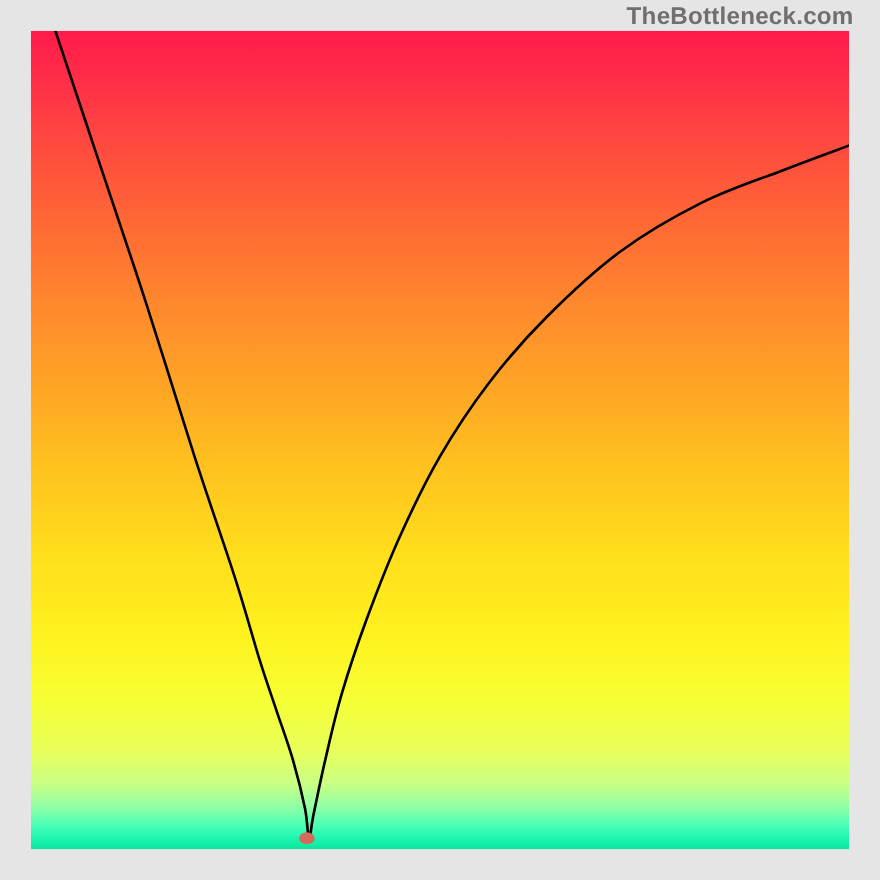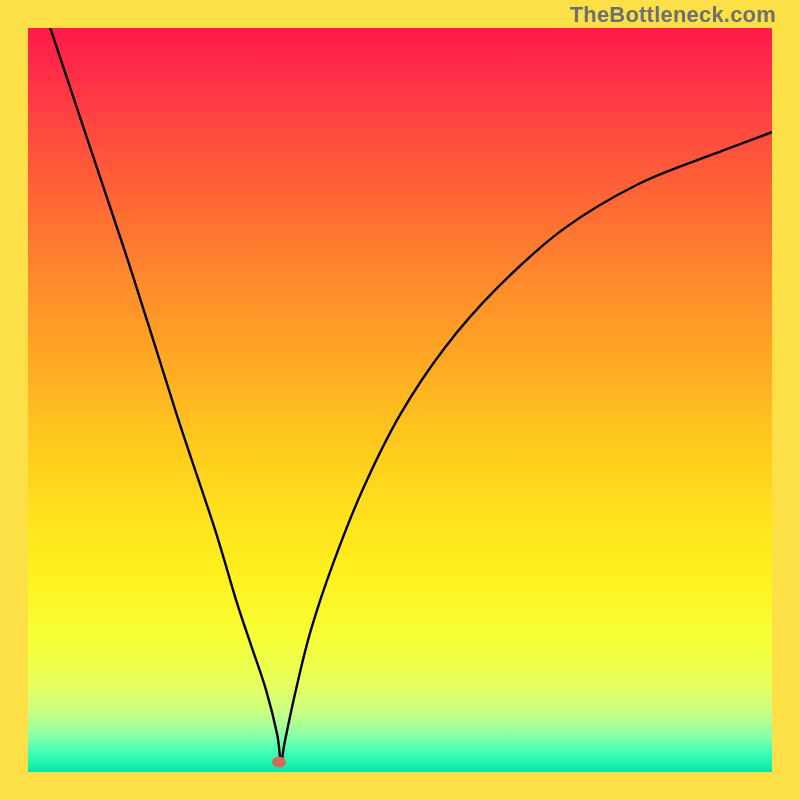--- a/index.html
+++ b/index.html
@@ -8,21 +8,21 @@
     width: 800px;
     height: 800px;
     background: #000;
     font-family: Arial, Helvetica, sans-serif;
     overflow: hidden;
   }
   .outer-frame {
     position: relative;
     width: 800px;
     height: 800px;
-    background: #fde047;
+    background: #e5e5e5;
   }
   .watermark {
     position: absolute;
     top: 2px;
     right: 24px;
     color: #6f6f6f;
     font-size: 22px;
     font-weight: 600;
     letter-spacing: 0.2px;
     user-select: none;

